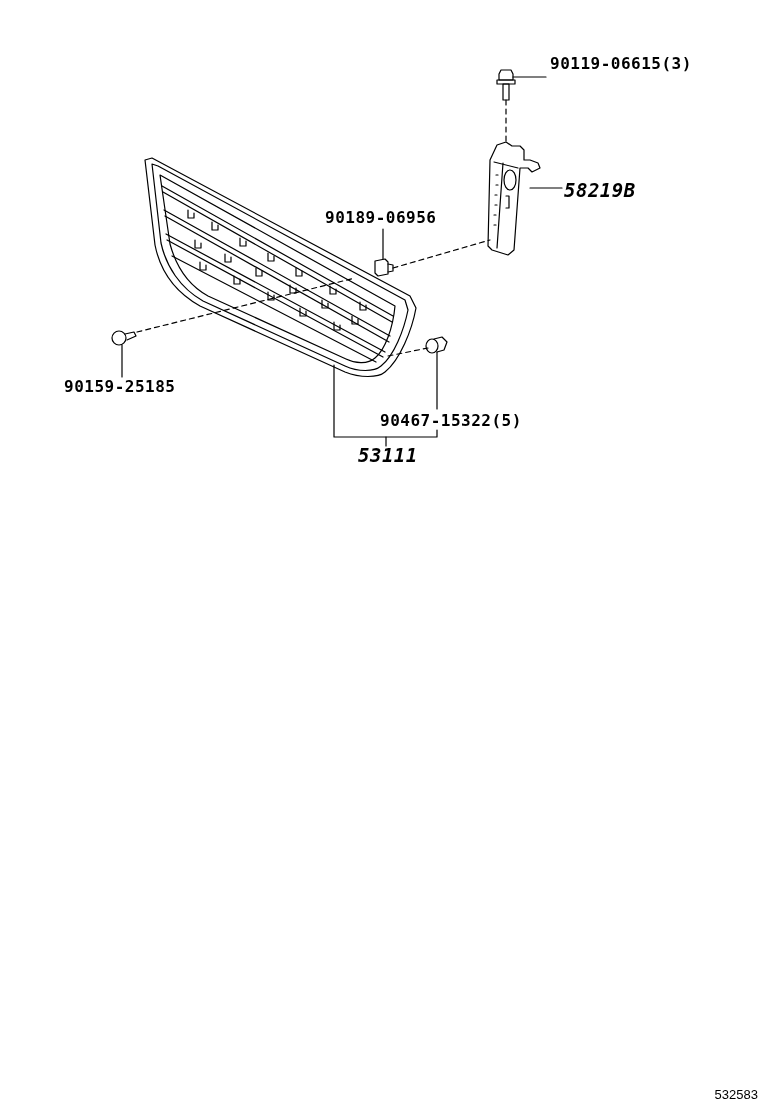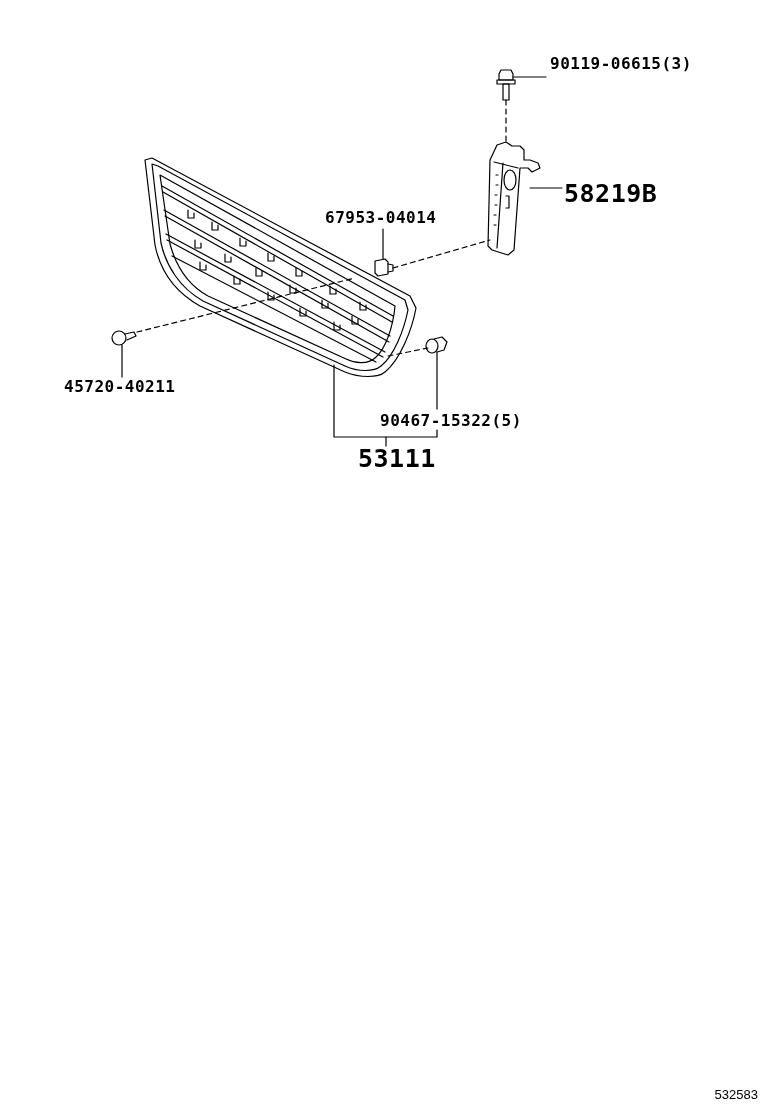--- a/index.html
+++ b/index.html
@@ -8,21 +8,21 @@
     .part-label {
       position: absolute;
       font-family: "DejaVu Sans Mono", "Liberation Mono", monospace;
       font-weight: bold;
       font-size: 16px;
       color: #000;
       white-space: nowrap;
       letter-spacing: 0.5px;
       line-height: 1;
     }
-    .part-label.big { font-size: 25px; }
+    .part-label.big { font-size: 19px; font-style: italic; }
     .fig-id {
       position: absolute;
       font-family: "Liberation Sans", sans-serif;
       font-size: 13px;
       color: #000;
       right: 2px;
       bottom: 10px;
     }
   </style>
 </head>
@@ -109,18 +109,18 @@
       <path d="M506,100 L506,142"></path>
       <path d="M393,268 L490,240"></path>
       <path d="M137,332 L355,278"></path>
       <path d="M388,356 L428,348"></path>
     </g>
   </g>
 </svg>
 
 <div class="part-label" style="left:550px; top:56px;">90119-06615(3)</div>
 <div class="part-label big" style="left:564px; top:181px;">58219B</div>
-<div class="part-label" style="left:325px; top:210px;">67953-04014</div>
-<div class="part-label" style="left:64px; top:379px;">45720-40211</div>
+<div class="part-label" style="left:325px; top:210px;">90189-06956</div>
+<div class="part-label" style="left:64px; top:379px;">90159-25185</div>
 <div class="part-label" style="left:380px; top:413px;">90467-15322(5)</div>
 <div class="part-label big" style="left:358px; top:446px;text-align:center;">53111</div>
 
 <div class="fig-id">532583</div>
 
 </body></html>

